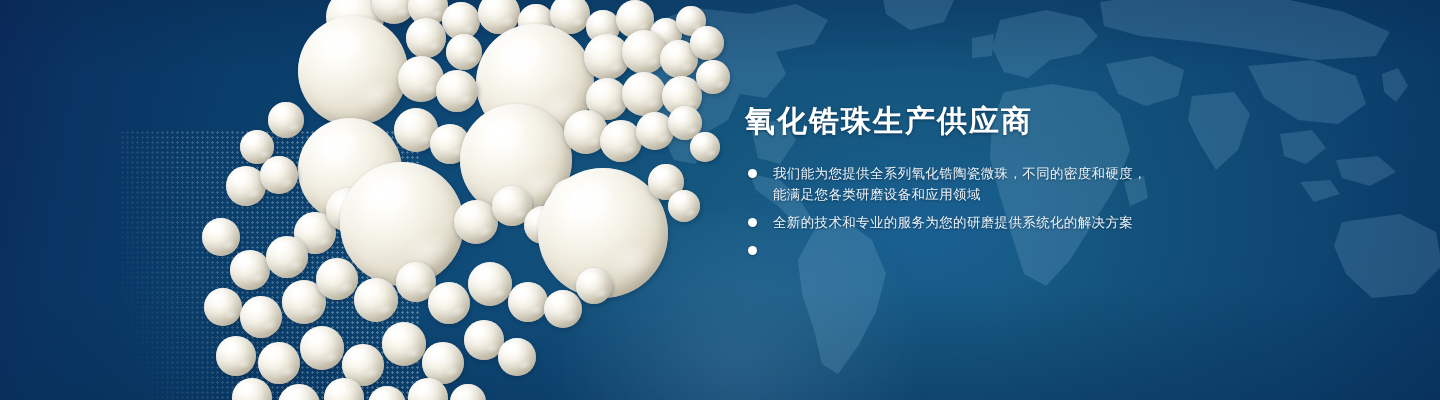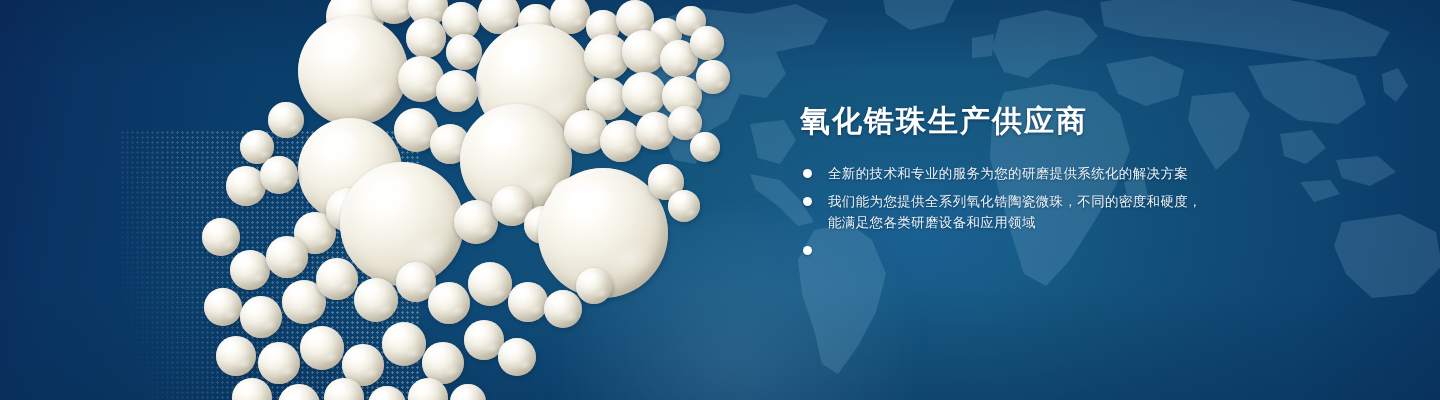--- a/index.html
+++ b/index.html
@@ -117,21 +117,21 @@
     width: 38%; height: 26%;
     border-radius: 50%;
     background: radial-gradient(ellipse at 50% 50%,
         rgba(255,255,255,0.40) 0%, rgba(255,255,255,0) 72%);
     transform: rotate(-18deg);
   }
 
   
   .copy {
     position: absolute;
-    left: 800px; top: 104px;
+    left: 745px; top: 104px;
     width: 620px;
   }
   .headline {
     margin: 0 0 26px 0;
     color: #ffffff;
     font-size: 30px;
     font-weight: 700;
     letter-spacing: 2.0px;
     line-height: 1.1;
     text-shadow: 0 1px 3px rgba(4,26,52,0.55);
@@ -303,26 +303,26 @@
       <div class="bead" style="left:330px;top:384px;width:36px;height:36px;"></div>
     </div>
   </div>
 
   <div class="copy">
     <h1 class="headline">氧化锆珠生产供应商</h1>
 
     <ul class="bullets">
       <li class="bullet">
         <span class="dot"></span>
-        <span>全新的技术和专业的服务为您的研磨提供系统化的解决方案</span>
+        <span>我们能为您提供全系列氧化锆陶瓷微珠，不同的密度和硬度，</span>
+        <span class="line2">能满足您各类研磨设备和应用领域</span>
       </li>
       <li class="bullet">
         <span class="dot"></span>
-        <span>我们能为您提供全系列氧化锆陶瓷微珠，不同的密度和硬度，</span>
-        <span class="line2">能满足您各类研磨设备和应用领域</span>
+        <span>全新的技术和专业的服务为您的研磨提供系统化的解决方案</span>
       </li>
       <li class="bullet">
         <span class="dot"></span>
       </li>
     </ul>
   </div>
 
 </div>
 
 </body></html>

